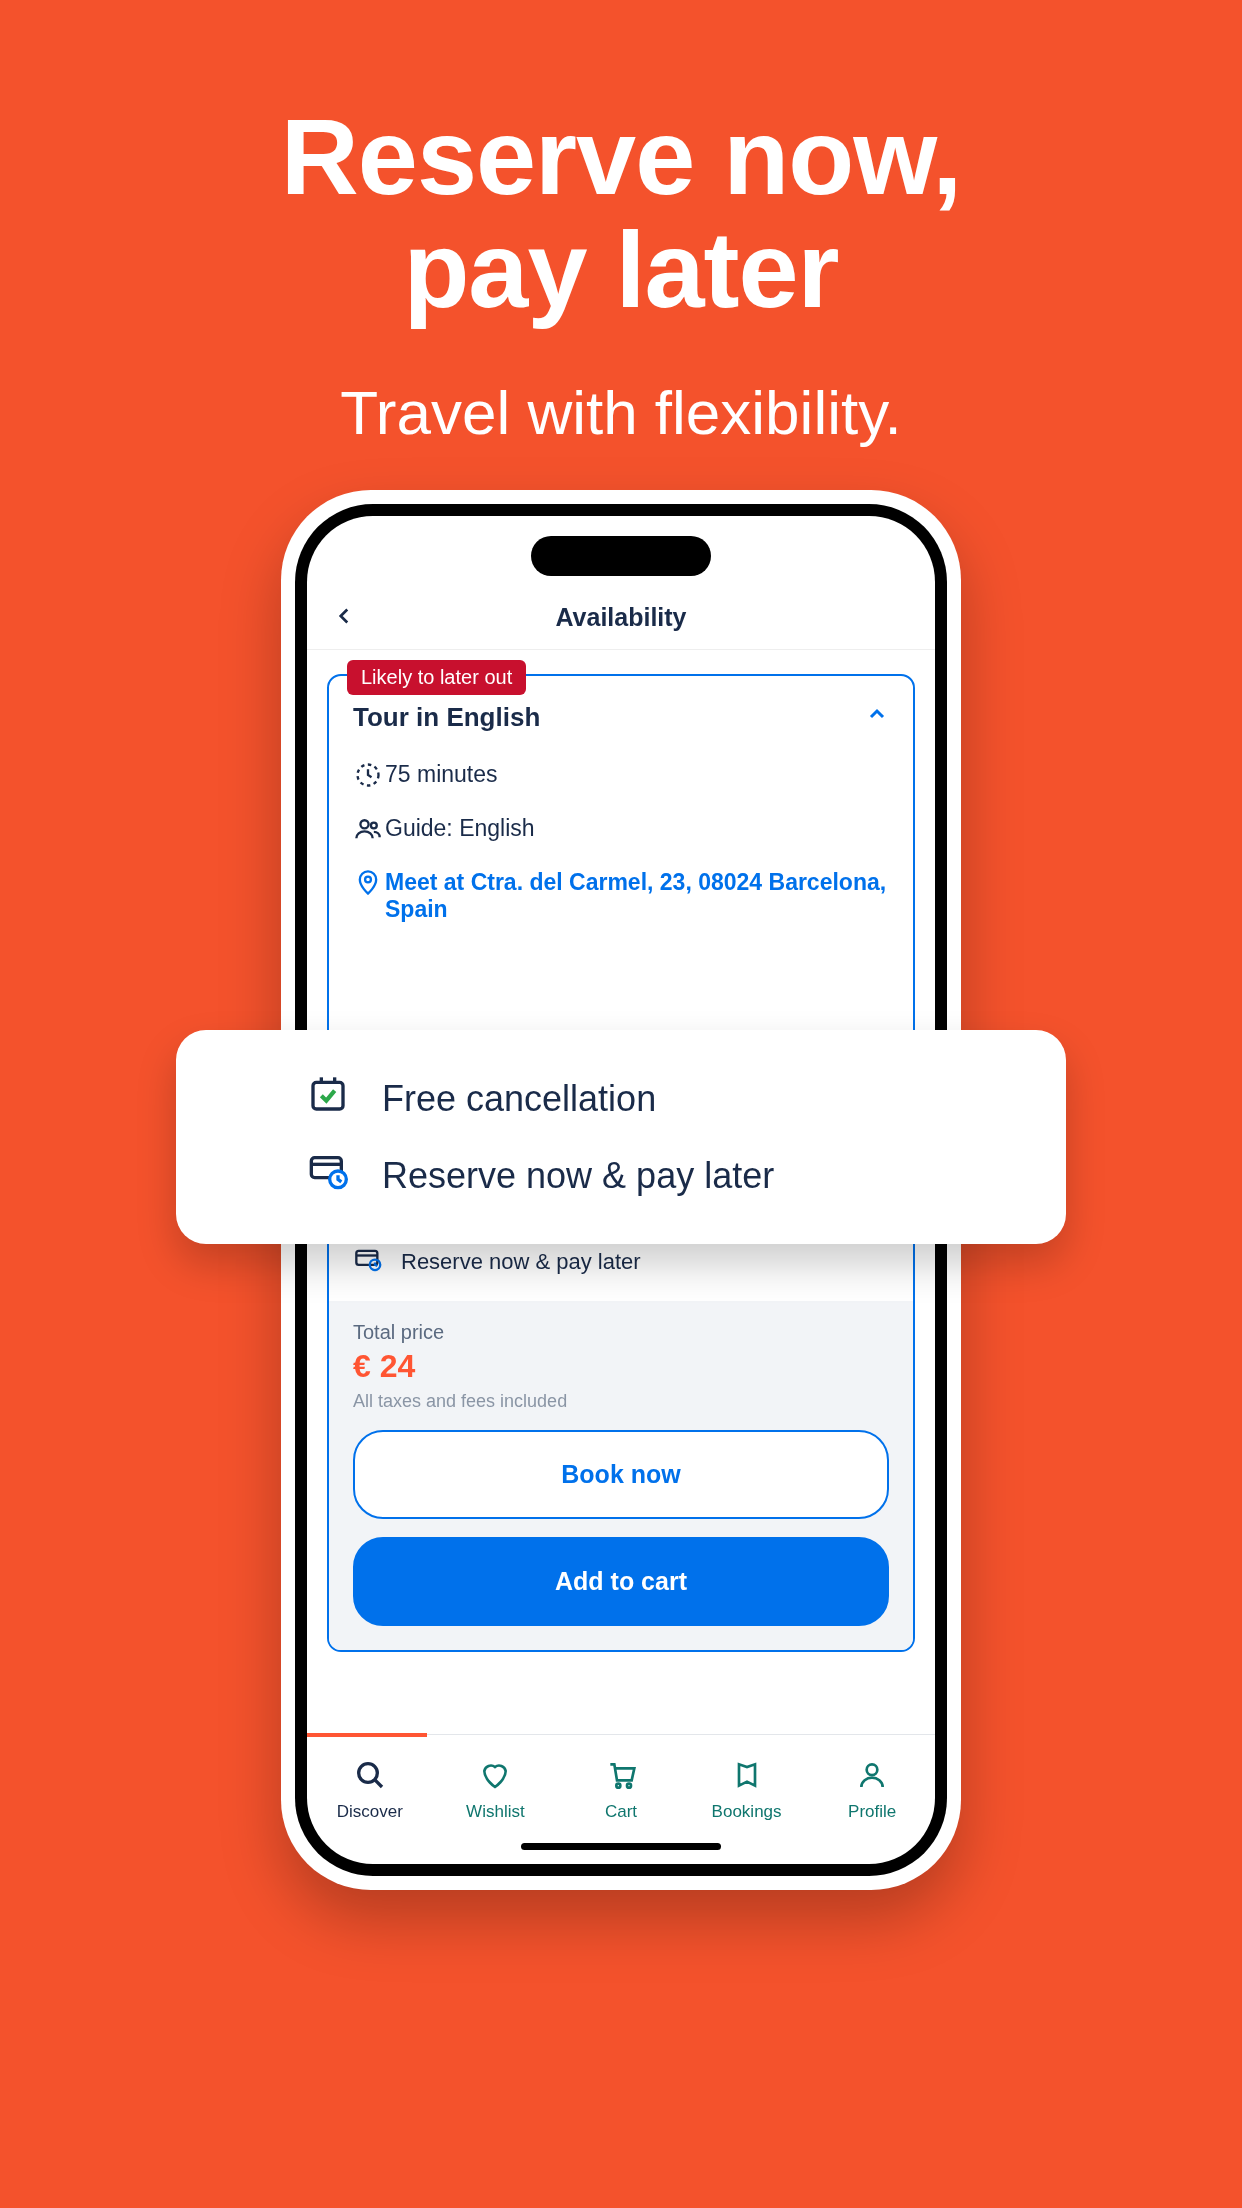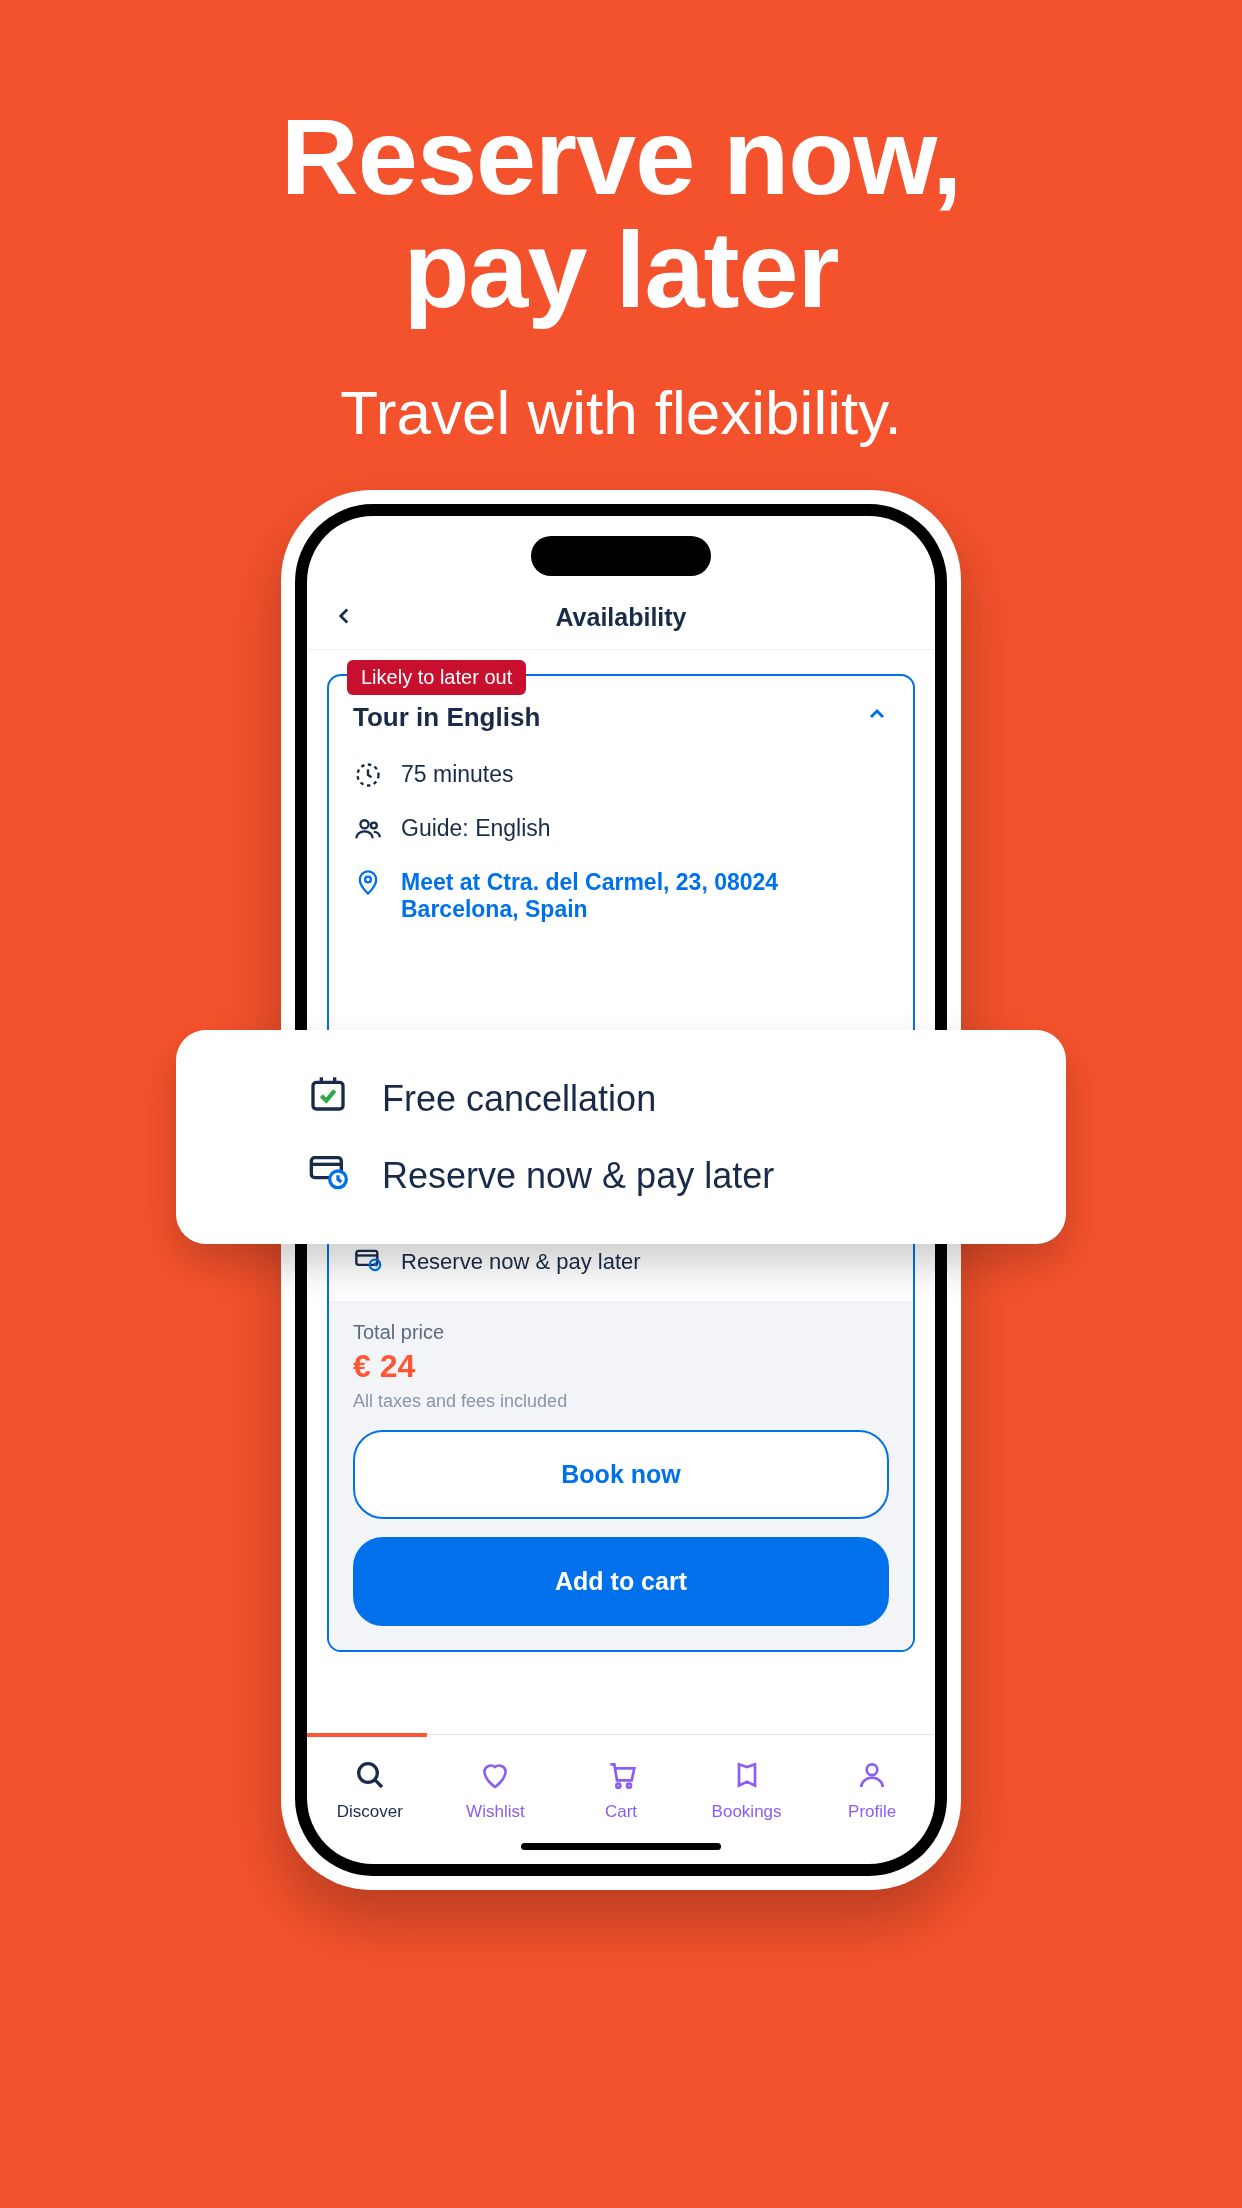--- a/index.html
+++ b/index.html
@@ -147,21 +147,21 @@
     font-size: 26px;
     font-weight: 700;
   }
 
   .info-rows {
     padding: 8px 24px 18px 24px;
   }
   .info-row {
     display: flex;
     align-items: flex-start;
-    gap: 18px;
+    gap: 2px;
     font-size: 23px;
     color: #1a2b49;
     padding: 10px 0;
   }
   .info-row.link { color: #0071eb; font-weight: 600; }
   .info-row.link .icon { color: #0071eb; }
   .icon {
     width: 30px;
     flex-shrink: 0;
     text-align: center;
@@ -237,21 +237,21 @@
     width: 120px;
     height: 4px;
     background: #ff5533;
   }
   .tab-item {
     display: flex;
     flex-direction: column;
     align-items: center;
     gap: 6px;
     font-size: 17px;
-    color: #8b5cf6;
+    color: #0f766e;
     width: 110px;
   }
   .tab-item.active { color: #1a2b49; }
   .tab-item svg { width: 32px; height: 32px; }
 
   
   .callout {
     position: absolute;
     left: 50%;
     transform: translateX(-50%);

